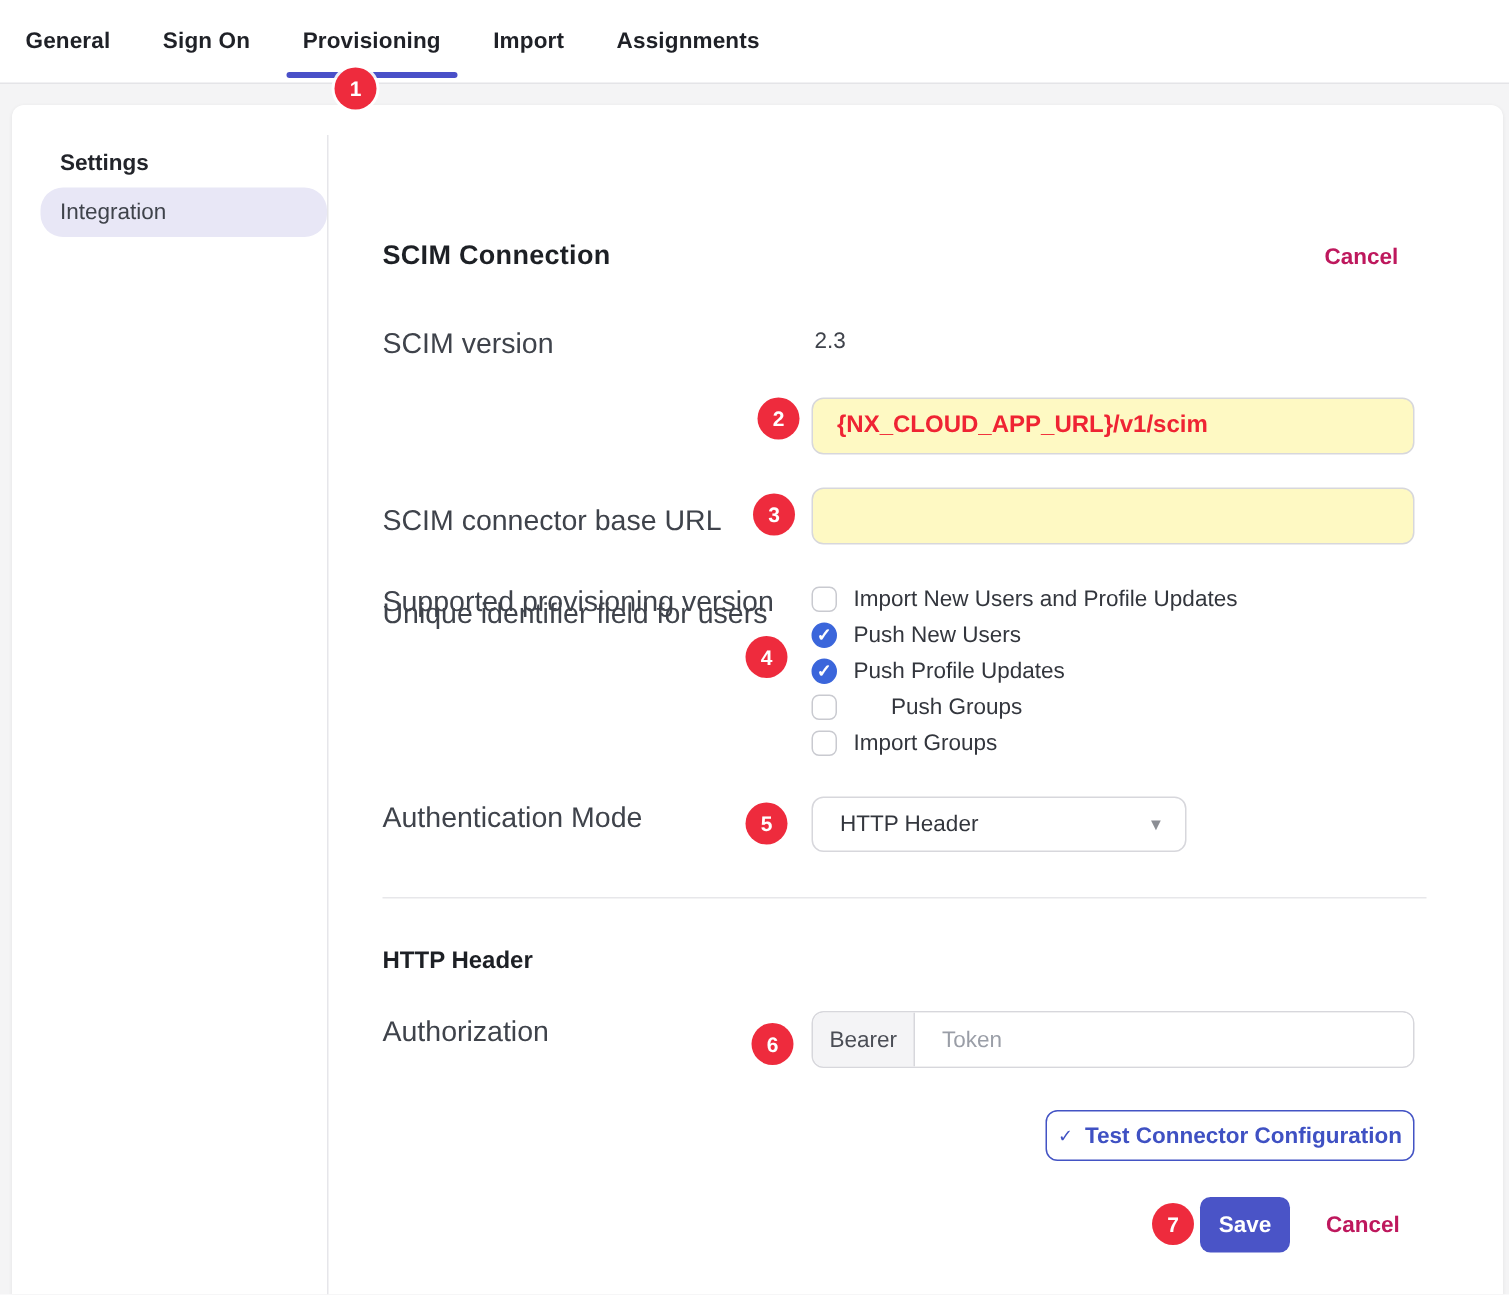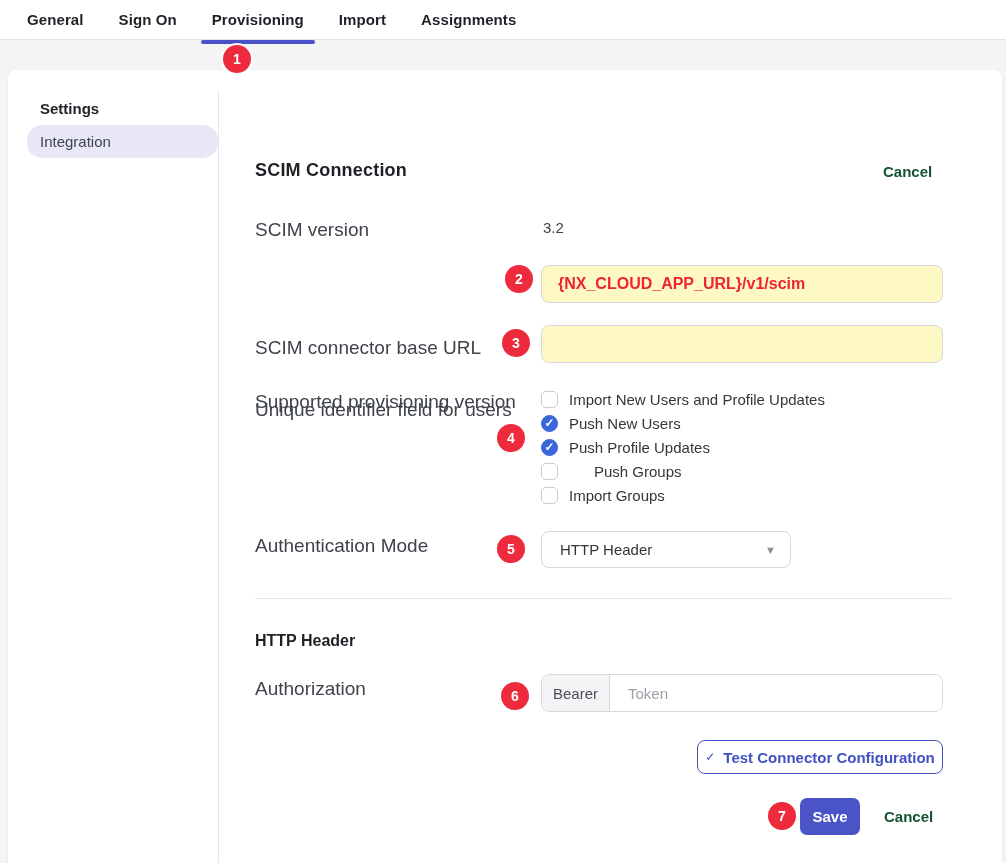--- a/index.html
+++ b/index.html
@@ -8,23 +8,23 @@
     font-family:"Liberation Sans", sans-serif;
     background:#f4f4f5;
     color:#3f434b;
     overflow:hidden;
     position:relative;
   }
   .screen { position:relative; width:1006px; height:863px; }
 
   
   .topnav {
-    position:absolute; left:0; top:0; width:1006px; height:40px;
+    position:absolute; left:0; top:0; width:1006px; height:56px;
     background:#ffffff; border-bottom:1px solid #e4e4e7;
-    display:flex; align-items:center; padding-left:16px; gap:13px;
+    display:flex; align-items:center; padding-left:6px; gap:13px;
   }
   .tab {
     position:relative; height:44px; display:flex; align-items:center;
     padding:0 11px; font-size:15px; font-weight:700; color:#1f2127;
     cursor:pointer; letter-spacing:.1px;
   }
   .tab.active::after {
     content:""; position:absolute; left:0; right:0; bottom:-2px;
     height:4px; background:#4a50c8; border-radius:2px;
   }
@@ -43,21 +43,21 @@
   }
   .sidebar-item {
     position:absolute; left:19px; top:55px; width:191px; height:33px;
     background:#e8e7f6; display:flex; align-items:center; padding-left:13px;
     font-size:15px; color:#3f434b; cursor:pointer;border-radius:15px;
   }
 
   
   .main { position:absolute; left:0; top:0; right:0; bottom:0; }
   .form-title { position:absolute; left:247px; top:90px; font-size:18px; font-weight:700; color:#1d2025; letter-spacing:.2px; }
-  .link { color:#14532d; font-size:15px; font-weight:700; cursor:pointer; }
+  .link { color:#be185d; font-size:15px; font-weight:700; cursor:pointer; }
   .cancel-top { position:absolute; left:875px; top:93px; }
 
   .form-label { position:absolute; left:247px; font-size:19px; color:#3f434b; }
   .form-value { position:absolute; left:535px; font-size:15px; color:#3f434b; }
 
   .text-input {
     position:absolute; left:533px; width:402px; height:38px;
     border:1px solid #d7d7dc; border-radius:8px; background:#fef9c3;
     font-family:"Liberation Sans", sans-serif; font-size:15px; color:#33363d;
     padding:0 16px; outline:none;
@@ -155,21 +155,21 @@
       <div class="sidebar-header">Settings</div>
       <div class="sidebar-item">Integration</div>
     </div>
 
     <div class="main">
 
       <h2 class="form-title">SCIM Connection</h2>
       <span class="link cancel-top">Cancel</span>
 
       <label class="form-label" style="top:149px;">SCIM version</label>
-      <span class="form-value" style="top:149px;">3.2</span>
+      <span class="form-value" style="top:149px;">2.3</span>
 
       <label class="form-label" style="top:267px;">SCIM connector base URL</label>
       <input class="text-input url-input" style="top: 195px;" type="text" value="{NX_CLOUD_APP_URL}/v1/scim">
 
       <label class="form-label" style="top:329px;">Unique identifier field for users</label>
       <input class="text-input" style="top: 255px;" type="text" value="">
 
       <label class="form-label" style="top:321px;">Supported provisioning version</label>
 
       <div class="cb-row" style="top:317px;">

